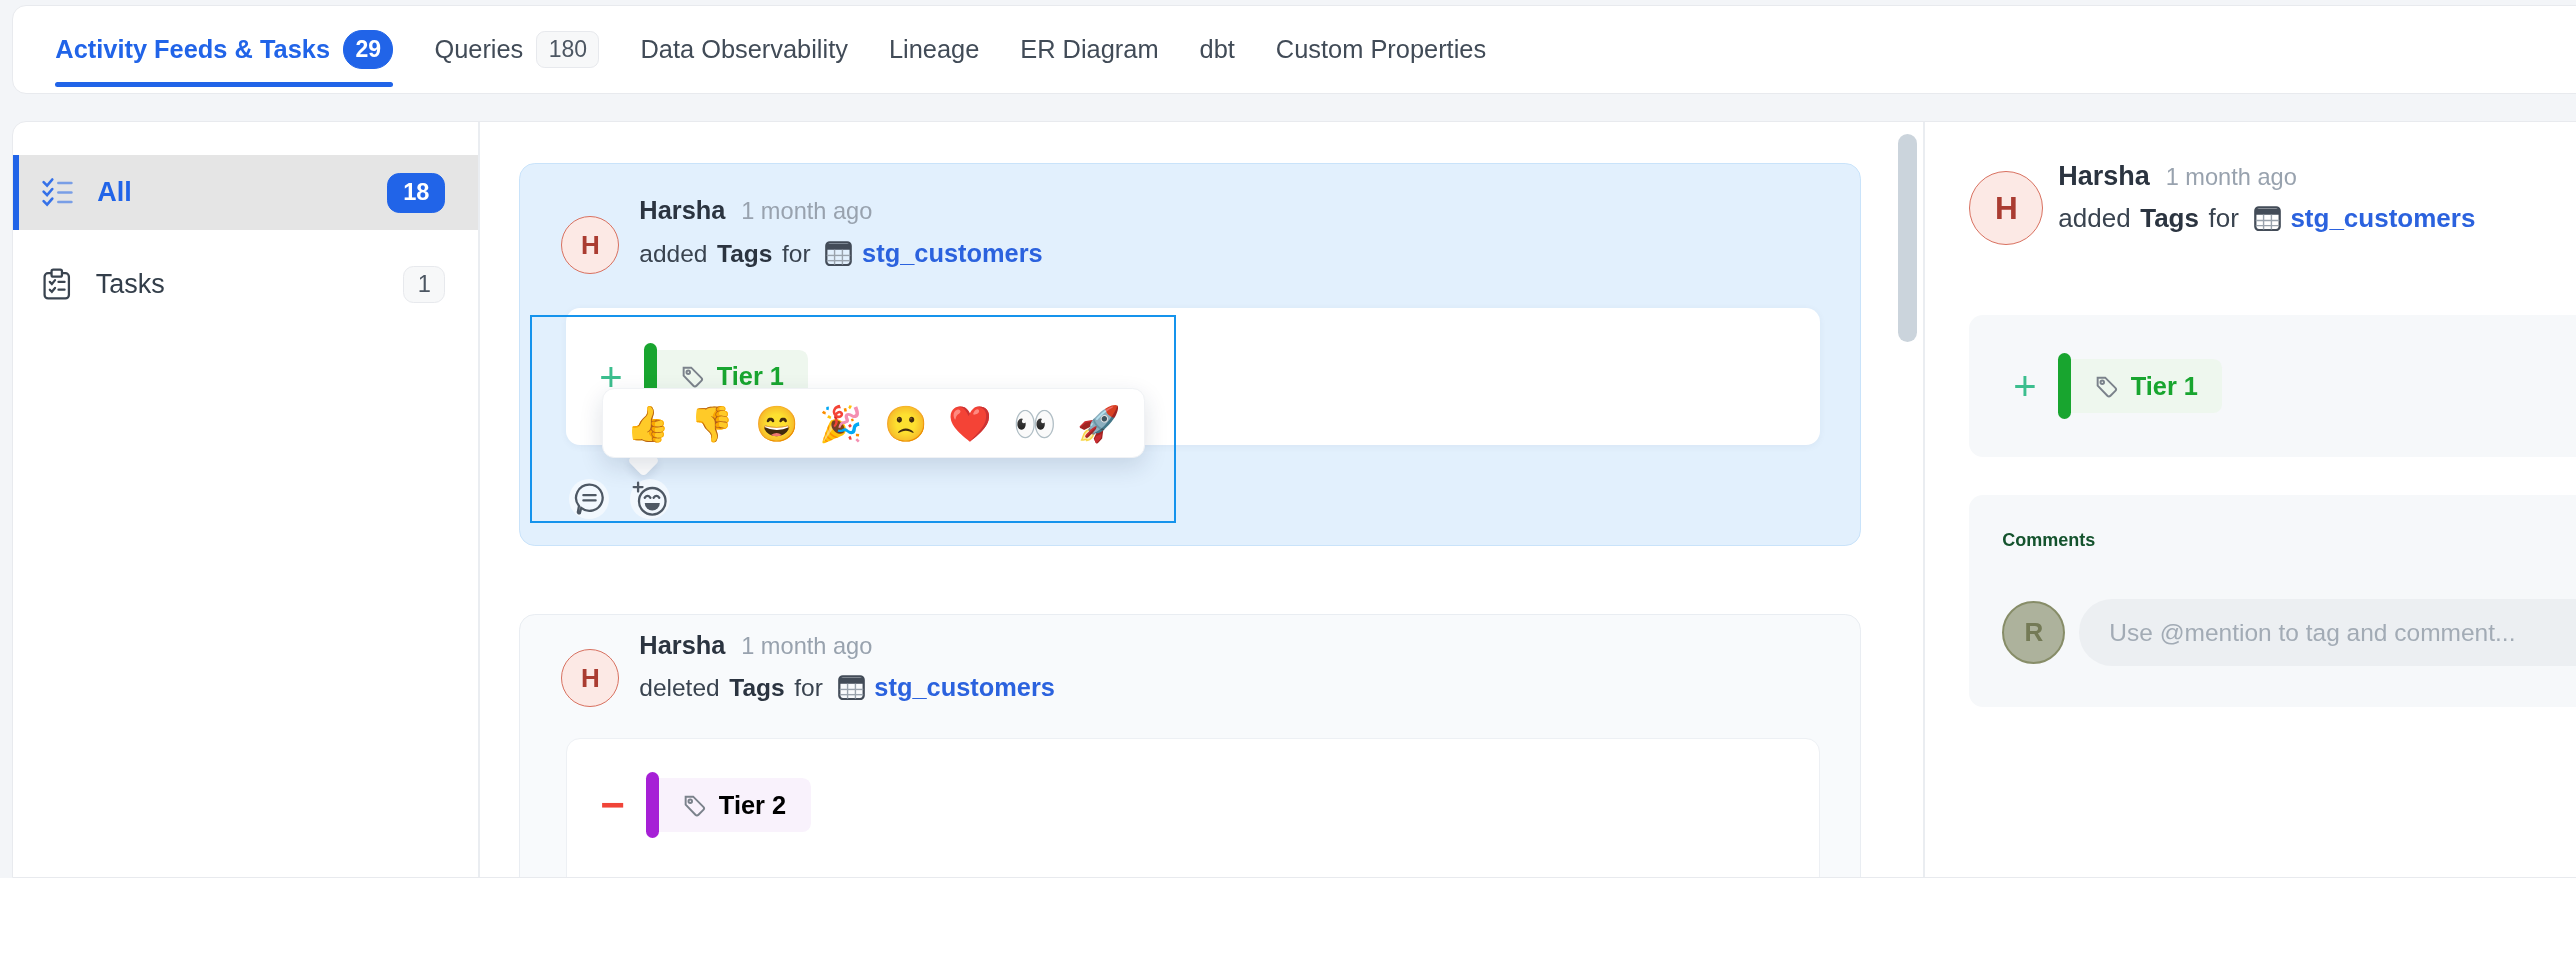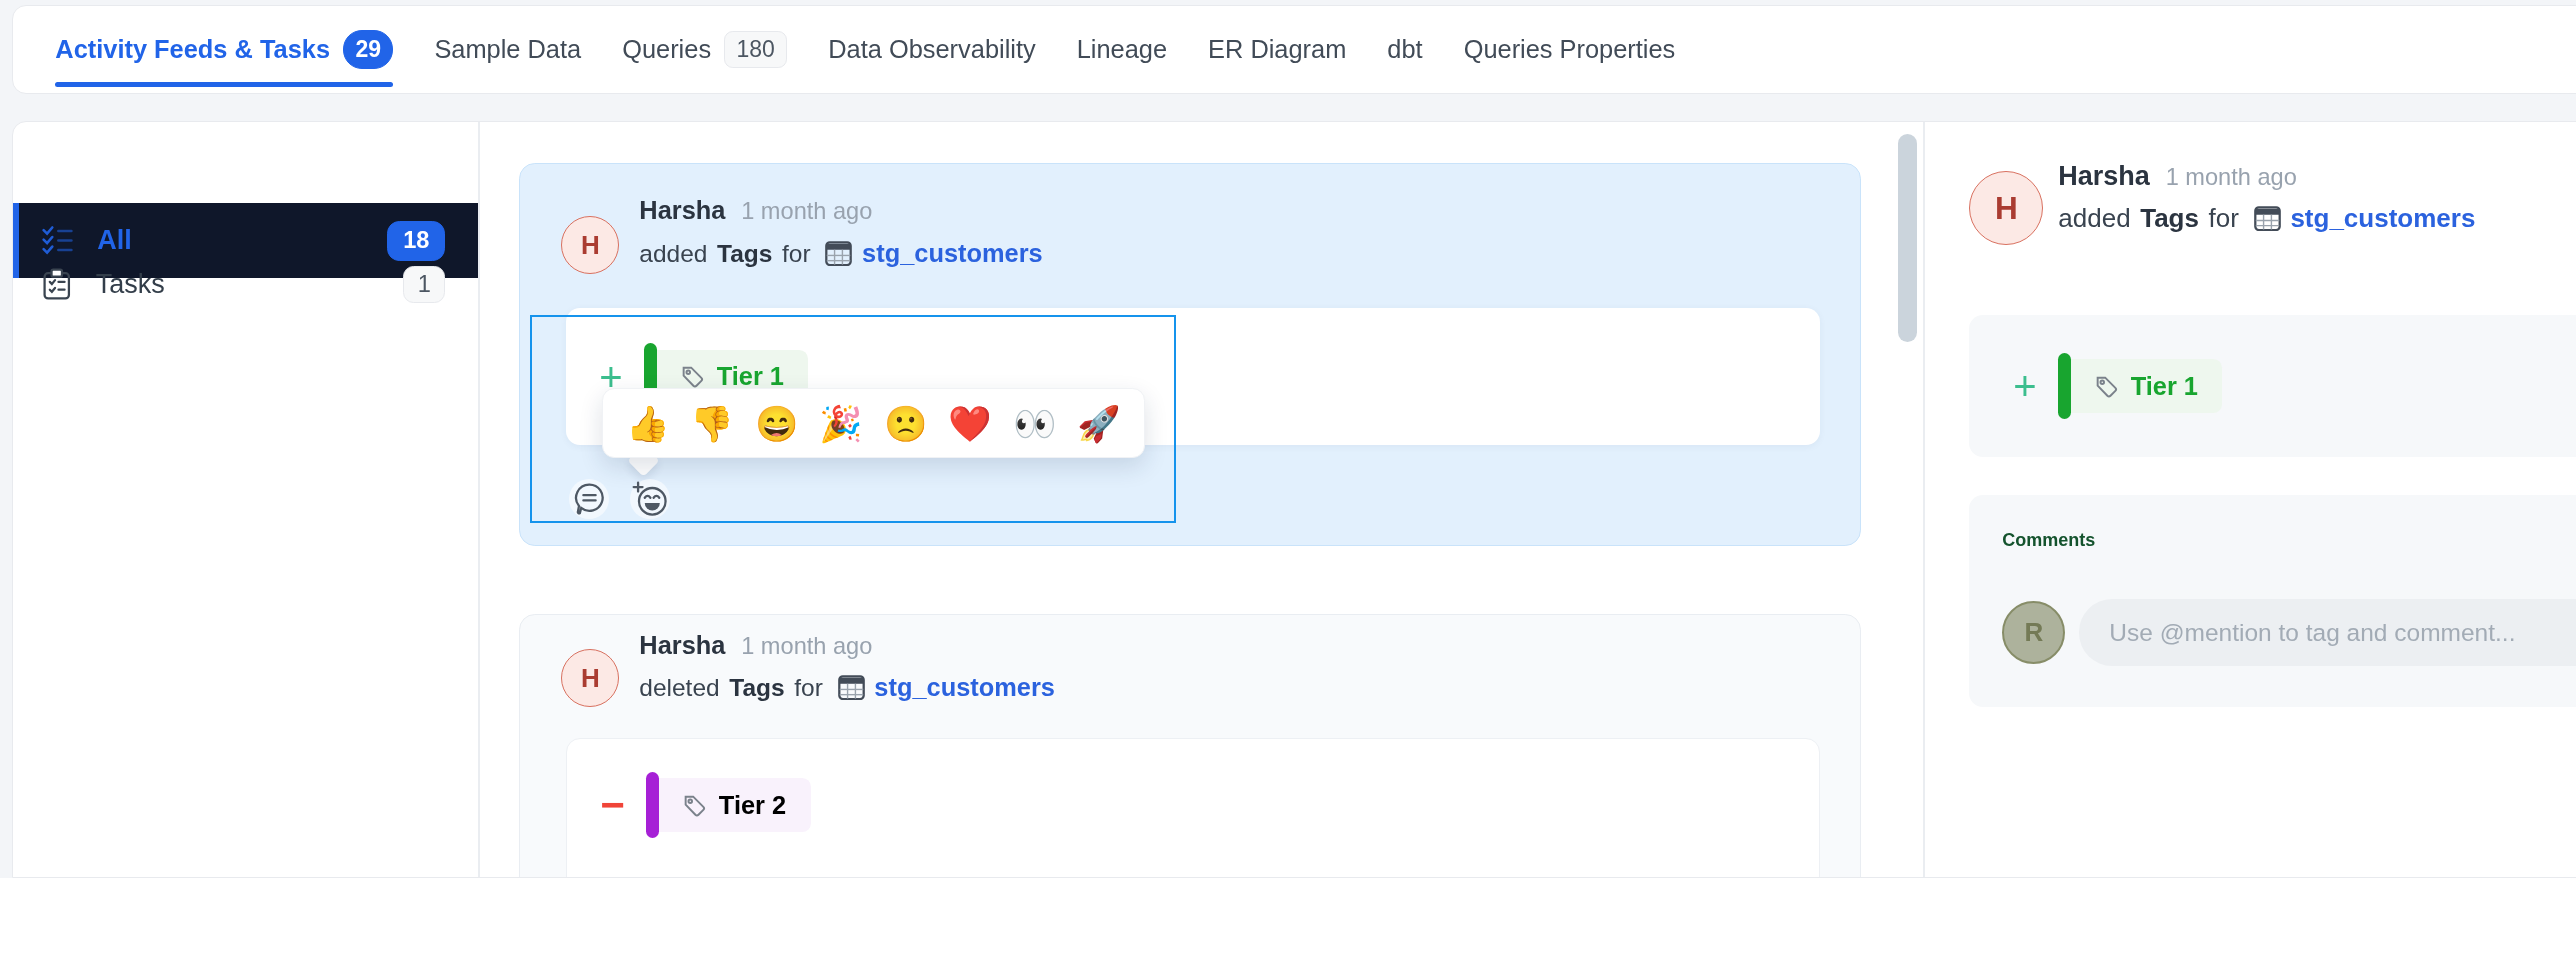--- a/index.html
+++ b/index.html
@@ -24,21 +24,21 @@
   
   .content { position:absolute; left:12.3px; top:121px; width:2591px; height:757px;
              background:#fff; border:0.9px solid #e8eaee; border-radius:14px 14px 0 0; overflow:hidden; }
   .vdiv { position:absolute; top:0; bottom:0; width:1.8px; background:#eaedf1; }
 
   
   .side { position:absolute; left:0; top:0; width:465px; bottom:0; }
   .side-item { position:absolute; left:0; width:465px; display:flex; align-items:center;
                padding:0 33px 0 28px; gap:23px; cursor:pointer; }
   .side-item .lbl { font-size:27px; color:#333e4a; font-weight:500; }
-  .side-item.active { background:#0f172a;margin-top:48px; }
+  .side-item.active { background:#e5e5e5; }
   .side-item.active::before { content:""; position:absolute; left:0; top:0; bottom:0; width:6.1px; background:#2164e8; }
   .side-item.active .lbl { color:#2164e8; font-weight:700; }
   .sbadge { margin-left:auto; display:inline-flex; align-items:center; justify-content:center;
             height:37px; min-width:42px; padding:0 10.5px; border-radius:10.5px;
             background:#f7f8f9; border:1.3px solid #e7e9ed; font-size:23.6px; color:#4c5662; }
   .sbadge.blue { background:#2164e8; border-color:#2164e8; color:#fff; font-weight:700; border-radius:12.3px; height:40px; min-width:58px; }
 
   
   .feed-card { position:absolute; left:506px; width:1342px; border-radius:15.8px; }
   .card-added   { top:41px;  height:383px; background:#e2f0fd; border:1.3px solid #c9e3fa; }
@@ -128,40 +128,37 @@
 <body>
 
 <div class="app">
 
   <div class="tabcard">
     <div class="tab active">
       <span>Activity Feeds &amp; Tasks</span>
       <span class="tbadge blue">29</span>
     </div>
     <div class="tab">
-      <span>Sample Data</span>
-    </div>
-    <div class="tab">
       <span>Queries</span>
       <span class="tbadge">180</span>
     </div>
     <div class="tab">
       <span>Data Observability</span>
     </div>
     <div class="tab">
       <span>Lineage</span>
     </div>
     <div class="tab">
       <span>ER Diagram</span>
     </div>
     <div class="tab">
       <span>dbt</span>
     </div>
     <div class="tab">
-      <span>Queries Properties</span>
+      <span>Custom Properties</span>
     </div>
   </div>
 
   <div class="content">
 
     <div class="side">
       <div class="side-item active" style="top:33px; height:75px;">
         <span>
           <svg width="33" height="33" viewBox="0 0 38 38" fill="none" stroke="#2164e8" stroke-width="3" stroke-linecap="round">
             <path d="M3 7 l4 4 6-7" opacity=".9"></path>

